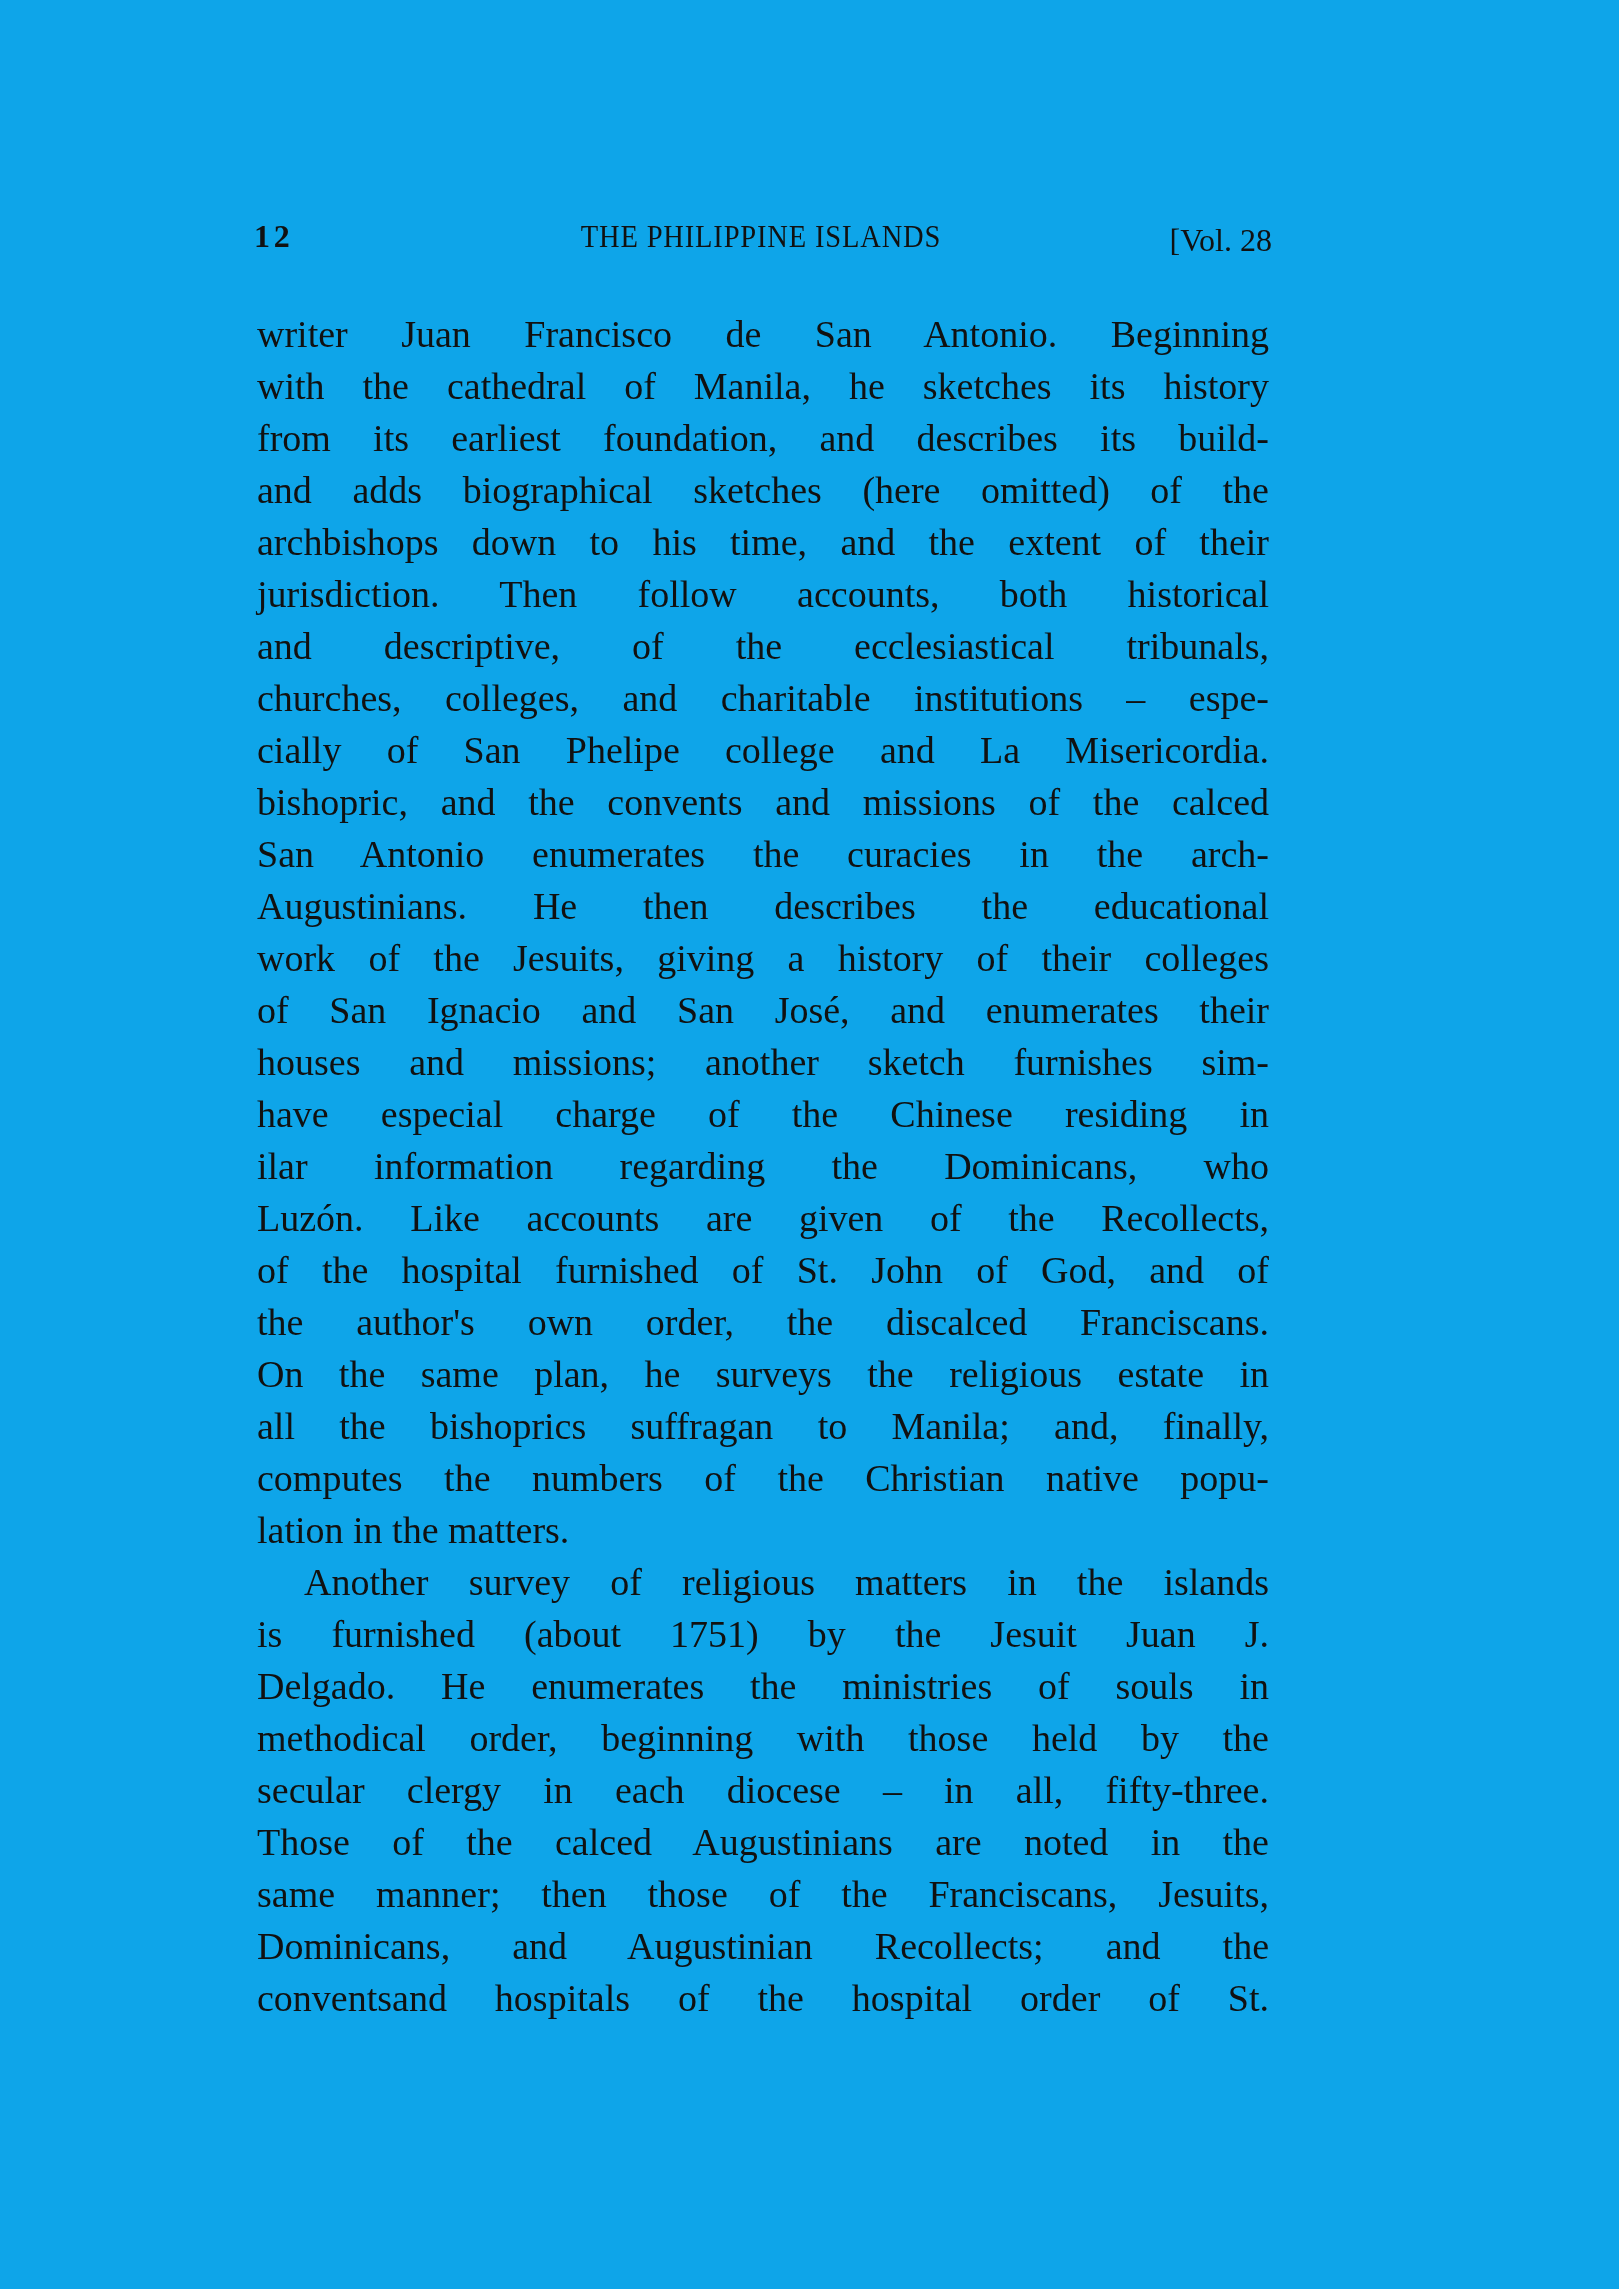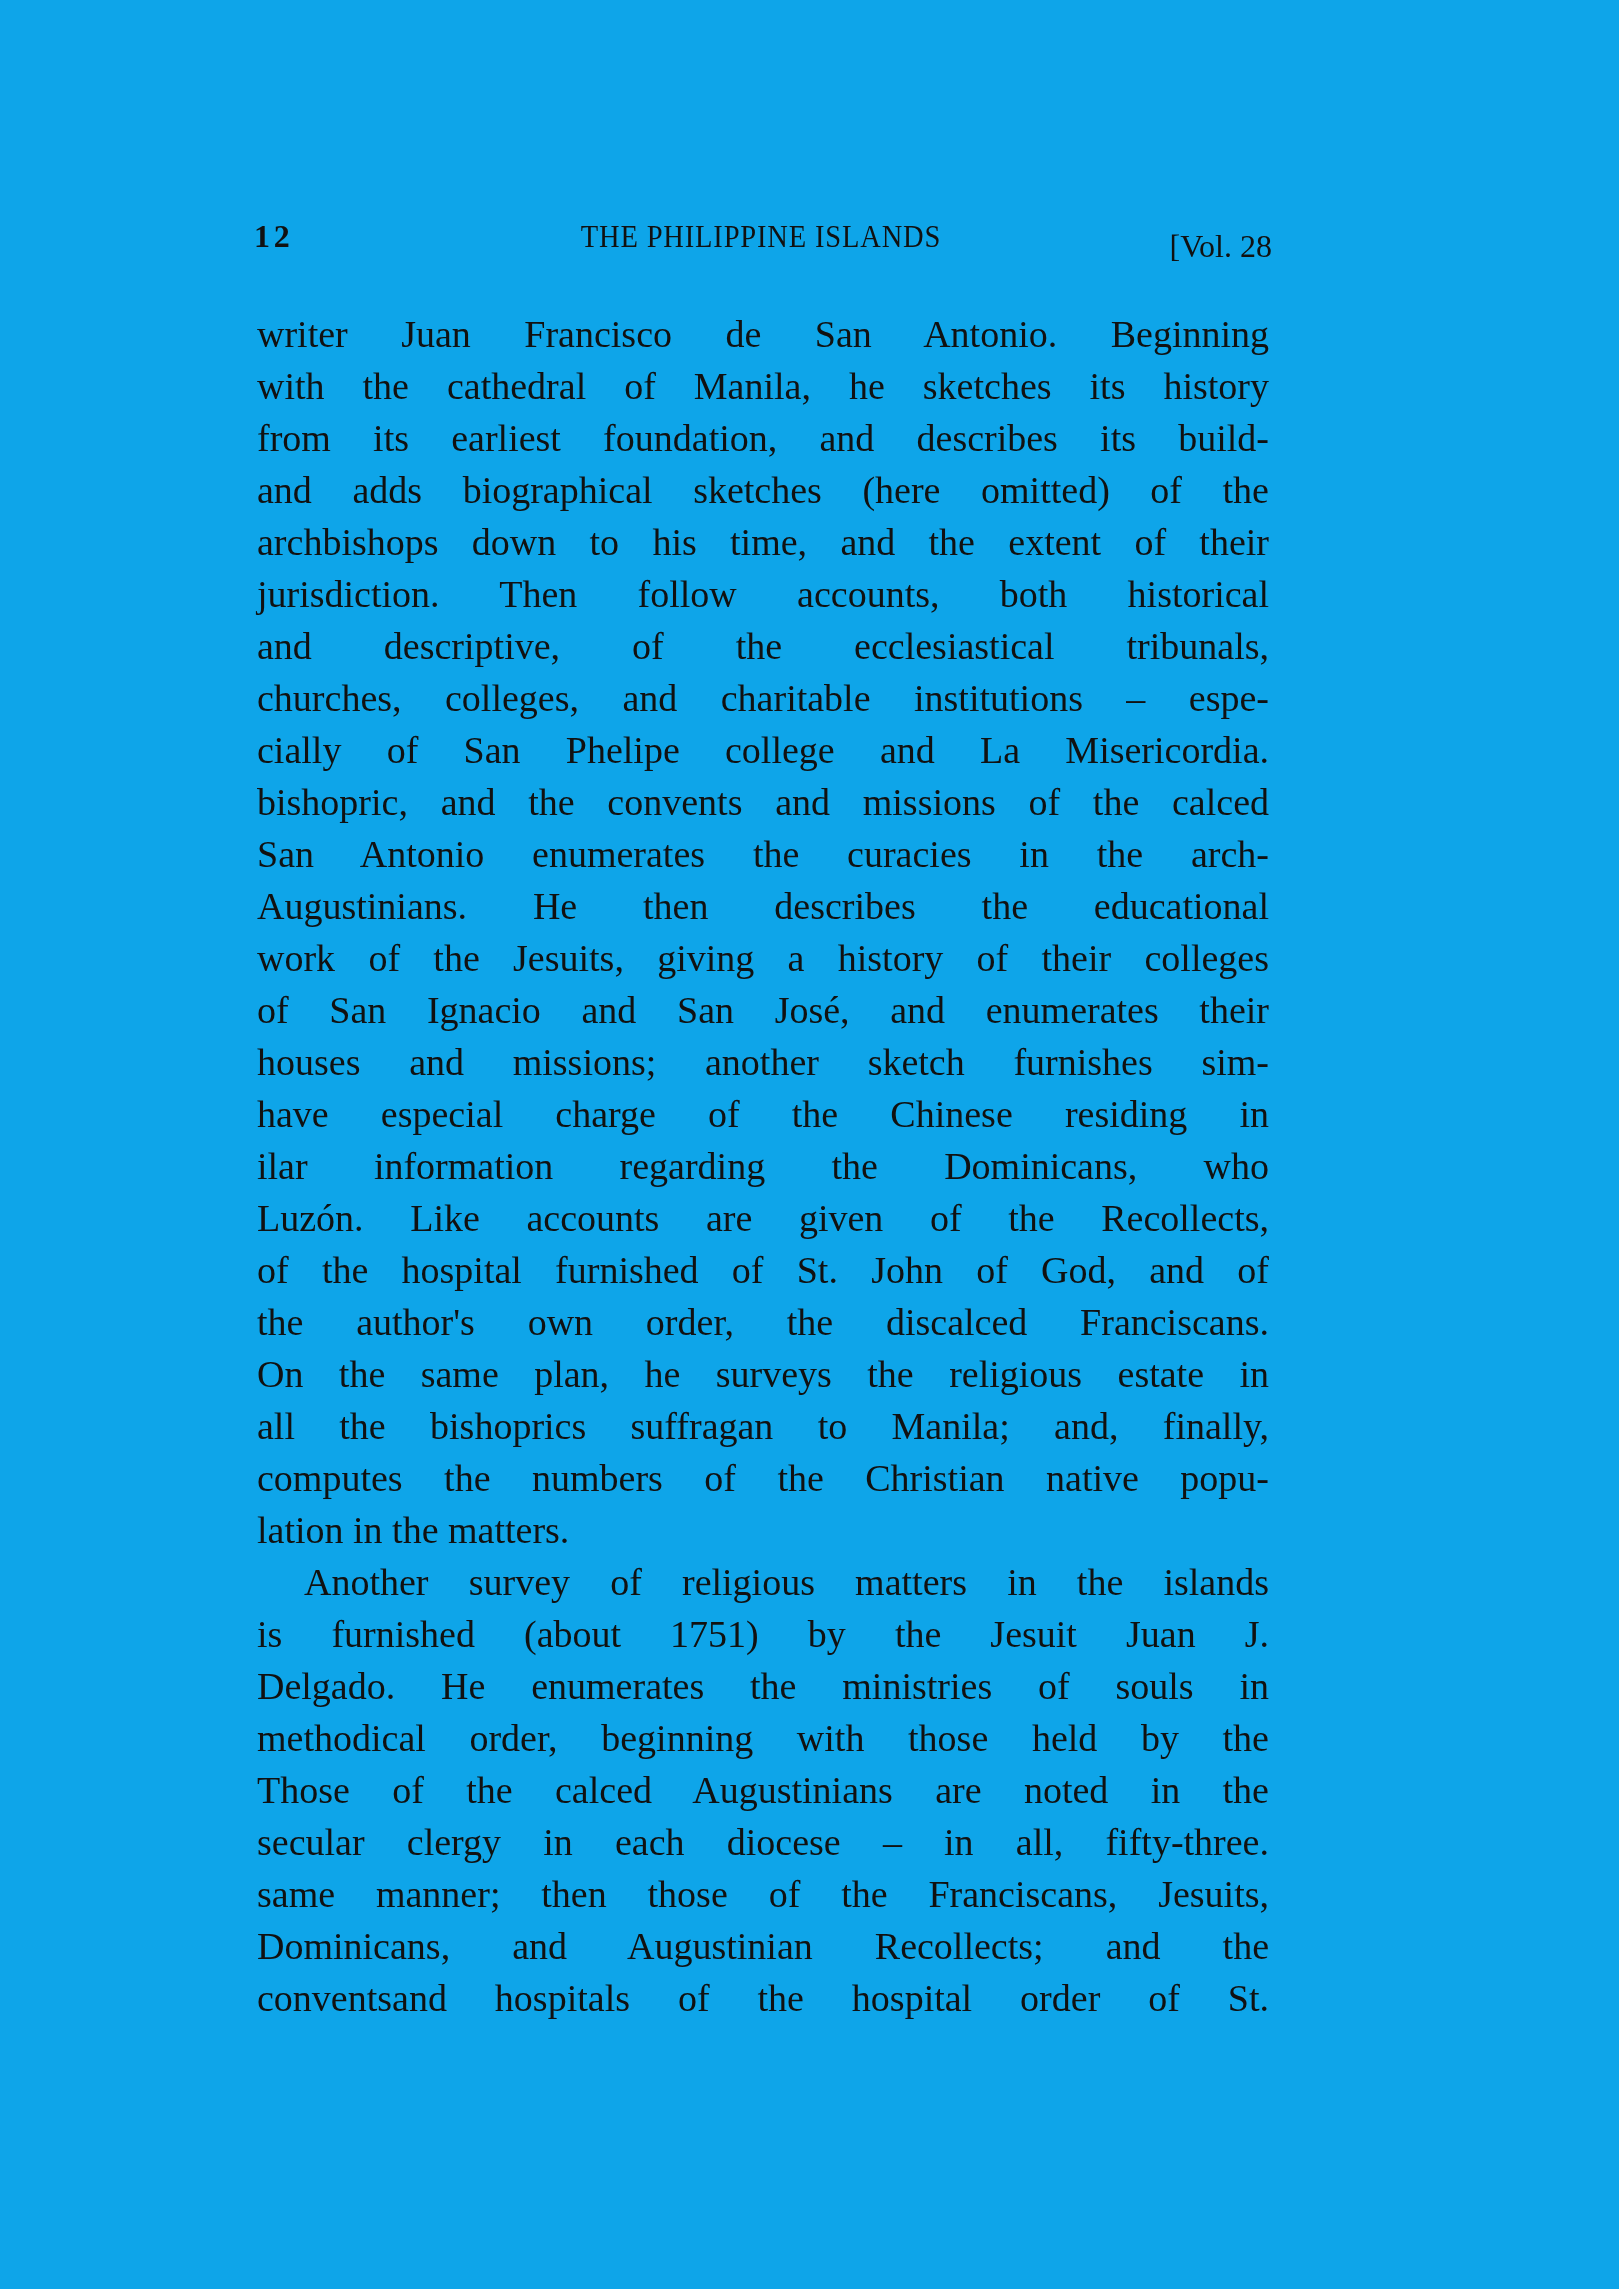--- a/index.html
+++ b/index.html
@@ -11,21 +11,21 @@
   }
   .running-head {
     position: absolute; left: 254px; width: 1018px; top: 216px; height: 41px;
     font-size: 32px; line-height: 41px;
   }
   .running-head .folio { position: absolute; left: 0; top: 0; font-weight: bold; letter-spacing: 3.7px; }
   .running-head .title {
     position: absolute; left: 259px; width: 496px; top: 0; text-align: center;
     letter-spacing: 0.9px; font-size: 31px; transform: scaleX(0.92); transform-origin: center;
   }
-  .running-head .vol { position: absolute; right: 0; top: 10px; }
+  .running-head .vol { position: absolute; right: 0; top: 4px; }
   .body-text { position: absolute; left: 257px; width: 1012px; top: 308px; }
   .line {
     display: block; height: 52px; line-height: 52px;
     font-size: 38px; white-space: nowrap;
     text-align: justify; text-align-last: justify;
   }
   .line.last { text-align-last: left; }
   .line.indent { padding-left: 47px; }
 </style>
 </head>
@@ -63,21 +63,21 @@
       <span class="line">On the same plan, he surveys the religious estate in</span>
       <span class="line">all the bishoprics suffragan to Manila; and, finally,</span>
       <span class="line">computes the numbers of the Christian native popu-</span>
       <span class="line last">lation in the matters.</span>
     </div>
     <div>
       <span class="line indent">Another survey of religious matters in the islands</span>
       <span class="line">is furnished (about 1751) by the Jesuit Juan J.</span>
       <span class="line">Delgado.  He enumerates the ministries of souls in</span>
       <span class="line">methodical order, beginning with those held by the</span>
+      <span class="line">secular clergy in each diocese – in all, fifty-three.</span>
       <span class="line">Those of the calced Augustinians are noted in the</span>
-      <span class="line">secular clergy in each diocese – in all, fifty-three.</span>
       <span class="line">same manner; then those of the Franciscans, Jesuits,</span>
       <span class="line">Dominicans, and Augustinian Recollects; and the</span>
       <span class="line">conventsand hospitals of the hospital order of St.</span>
     </div>
   </div>
 </div>
 
 
 </body></html>

